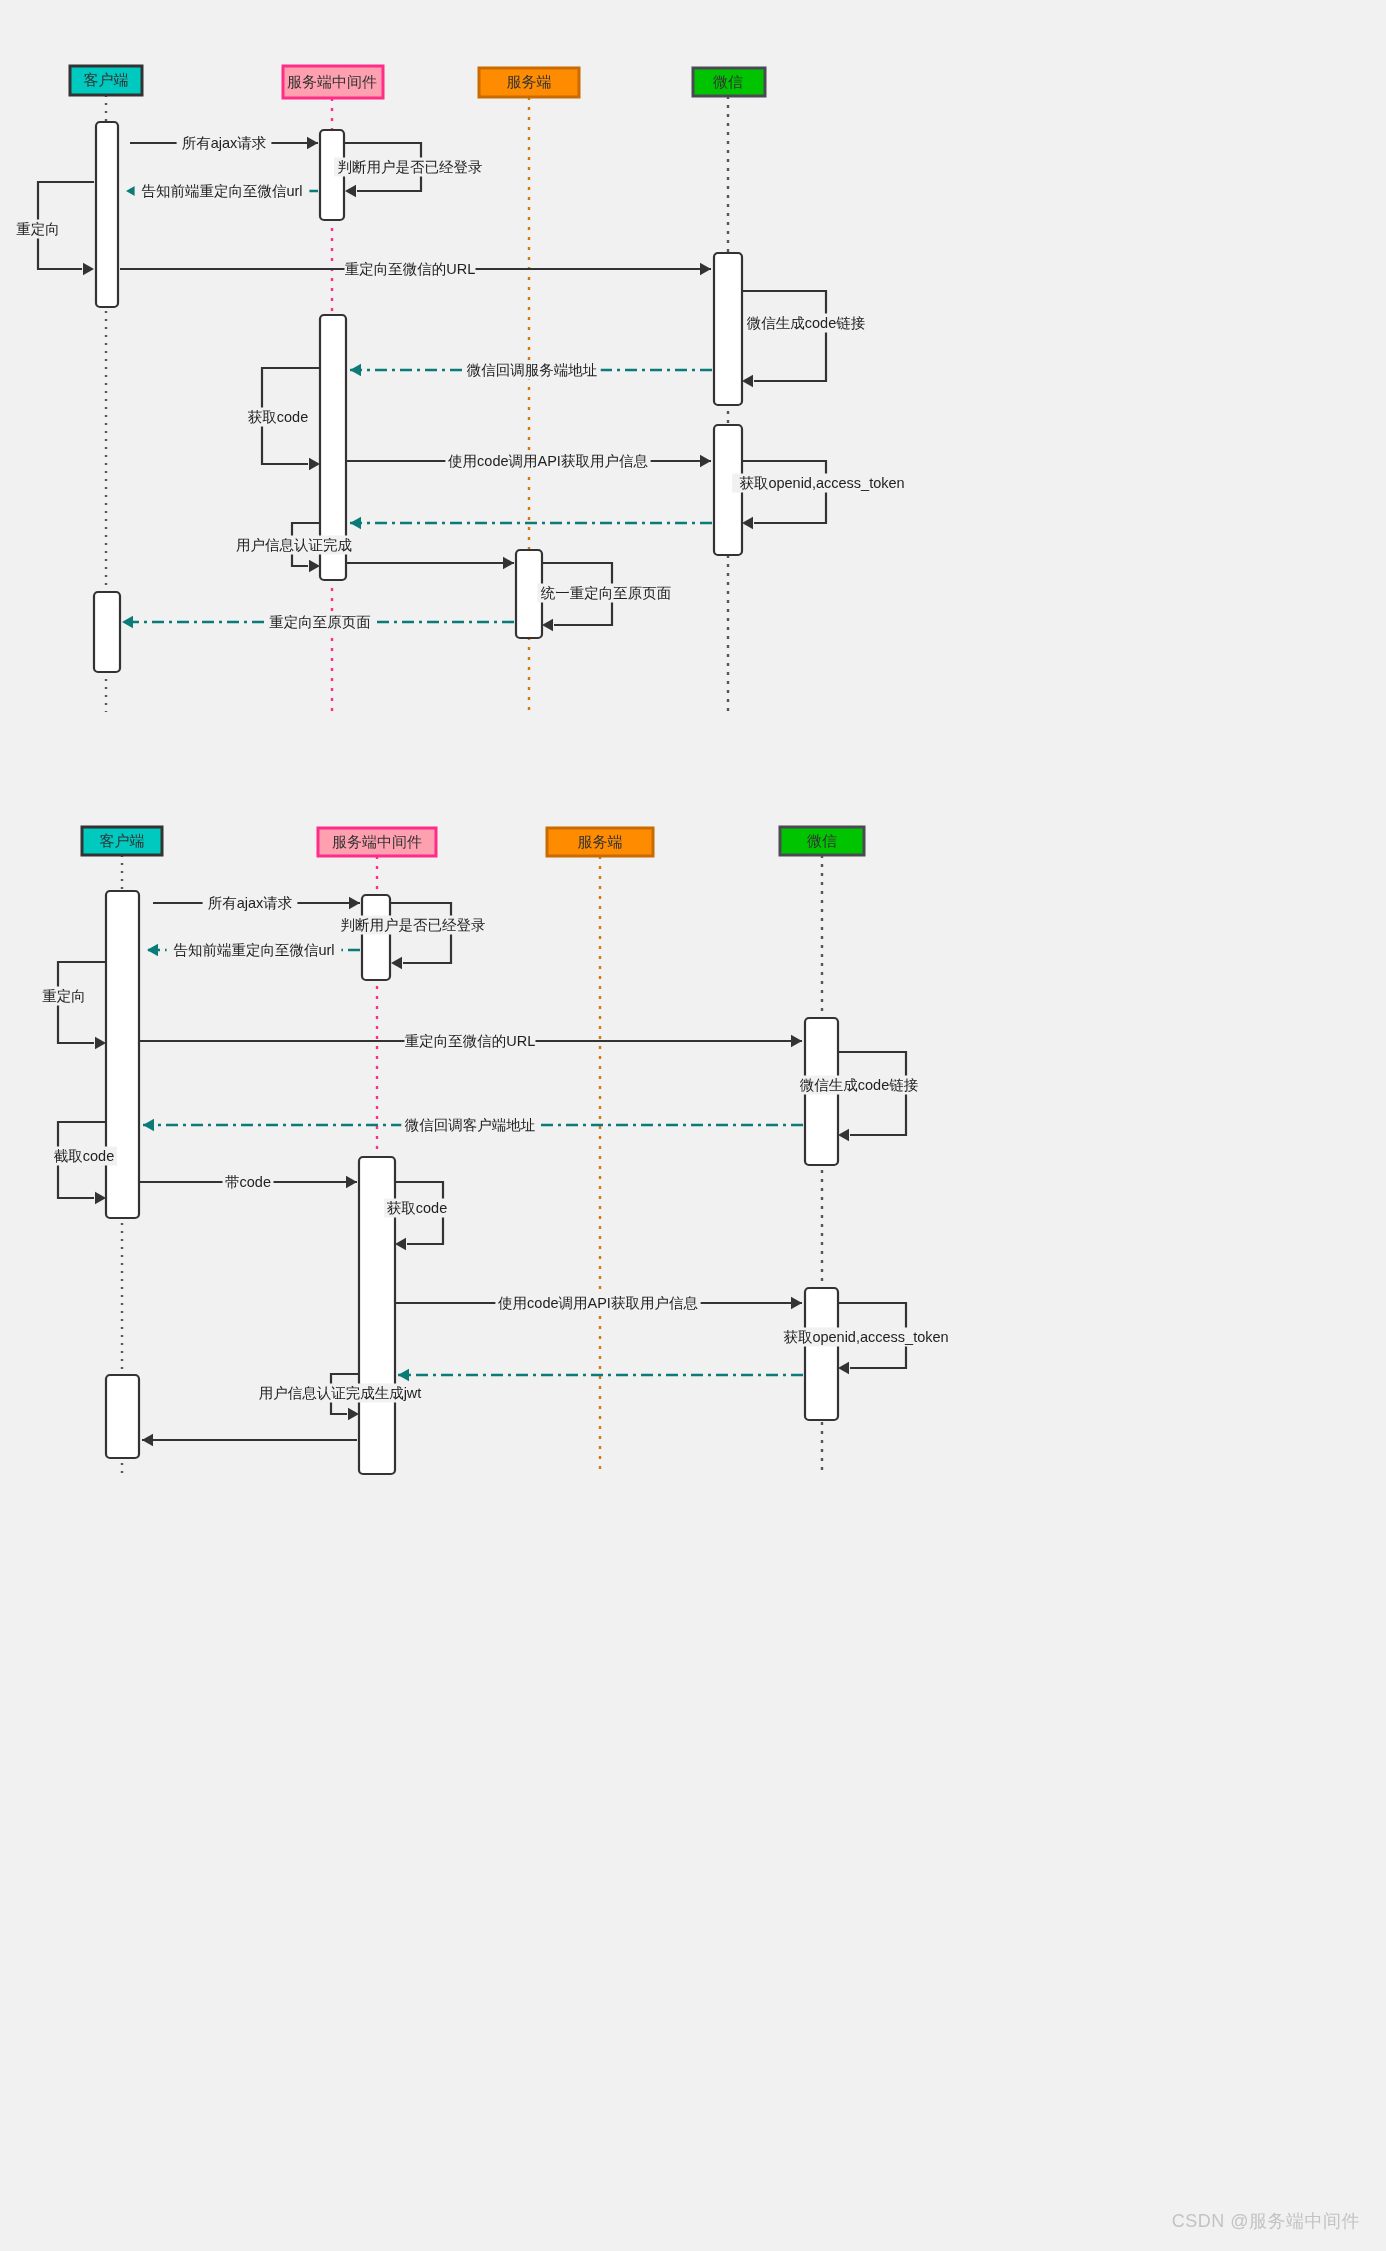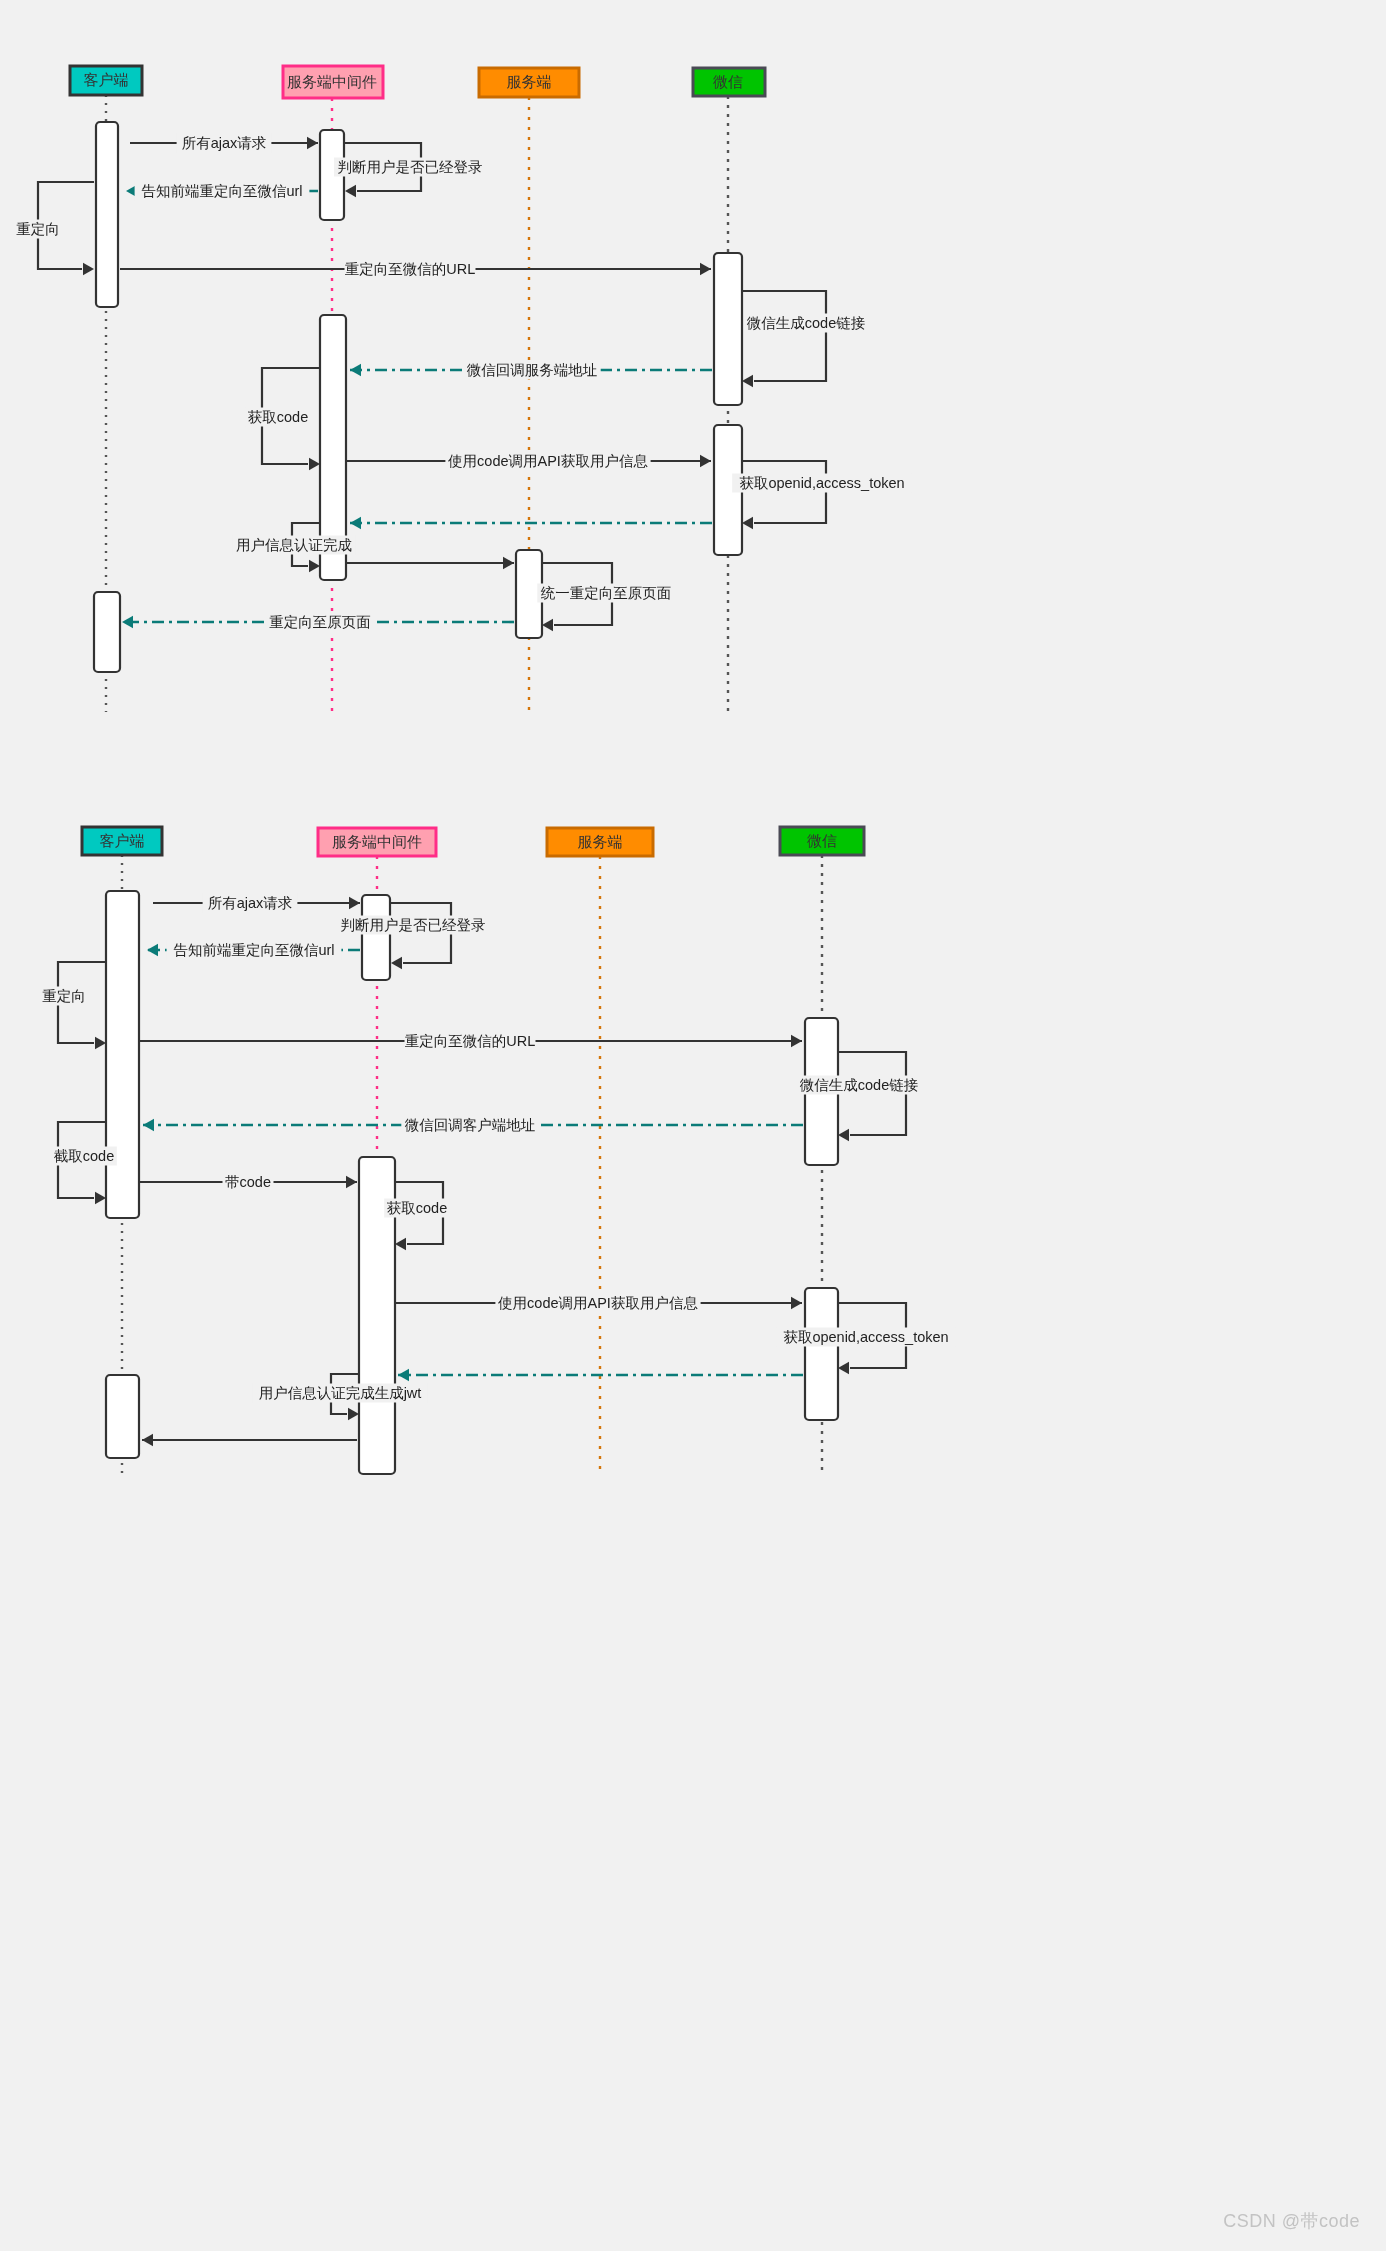--- a/index.html
+++ b/index.html
@@ -198,14 +198,14 @@
       </g>
       <g>
         <rect x="547" y="828" width="106" height="28" fill="#ff8c00" stroke="#c96b00" stroke-width="3" class="lifeline-rect"></rect>
         <text x="600" y="843" class="lifeline-label">服务端</text>
       </g>
       <g>
         <rect x="780" y="827" width="84" height="28" fill="#00c400" stroke="#4a4a55" stroke-width="3" class="lifeline-rect"></rect>
         <text x="822" y="842" class="lifeline-label">微信</text>
       </g>
     </svg>
-  <div class="watermark">CSDN @带code</div>
+  <div class="watermark">CSDN @服务端中间件</div>
 </div>
 
 </body></html>

